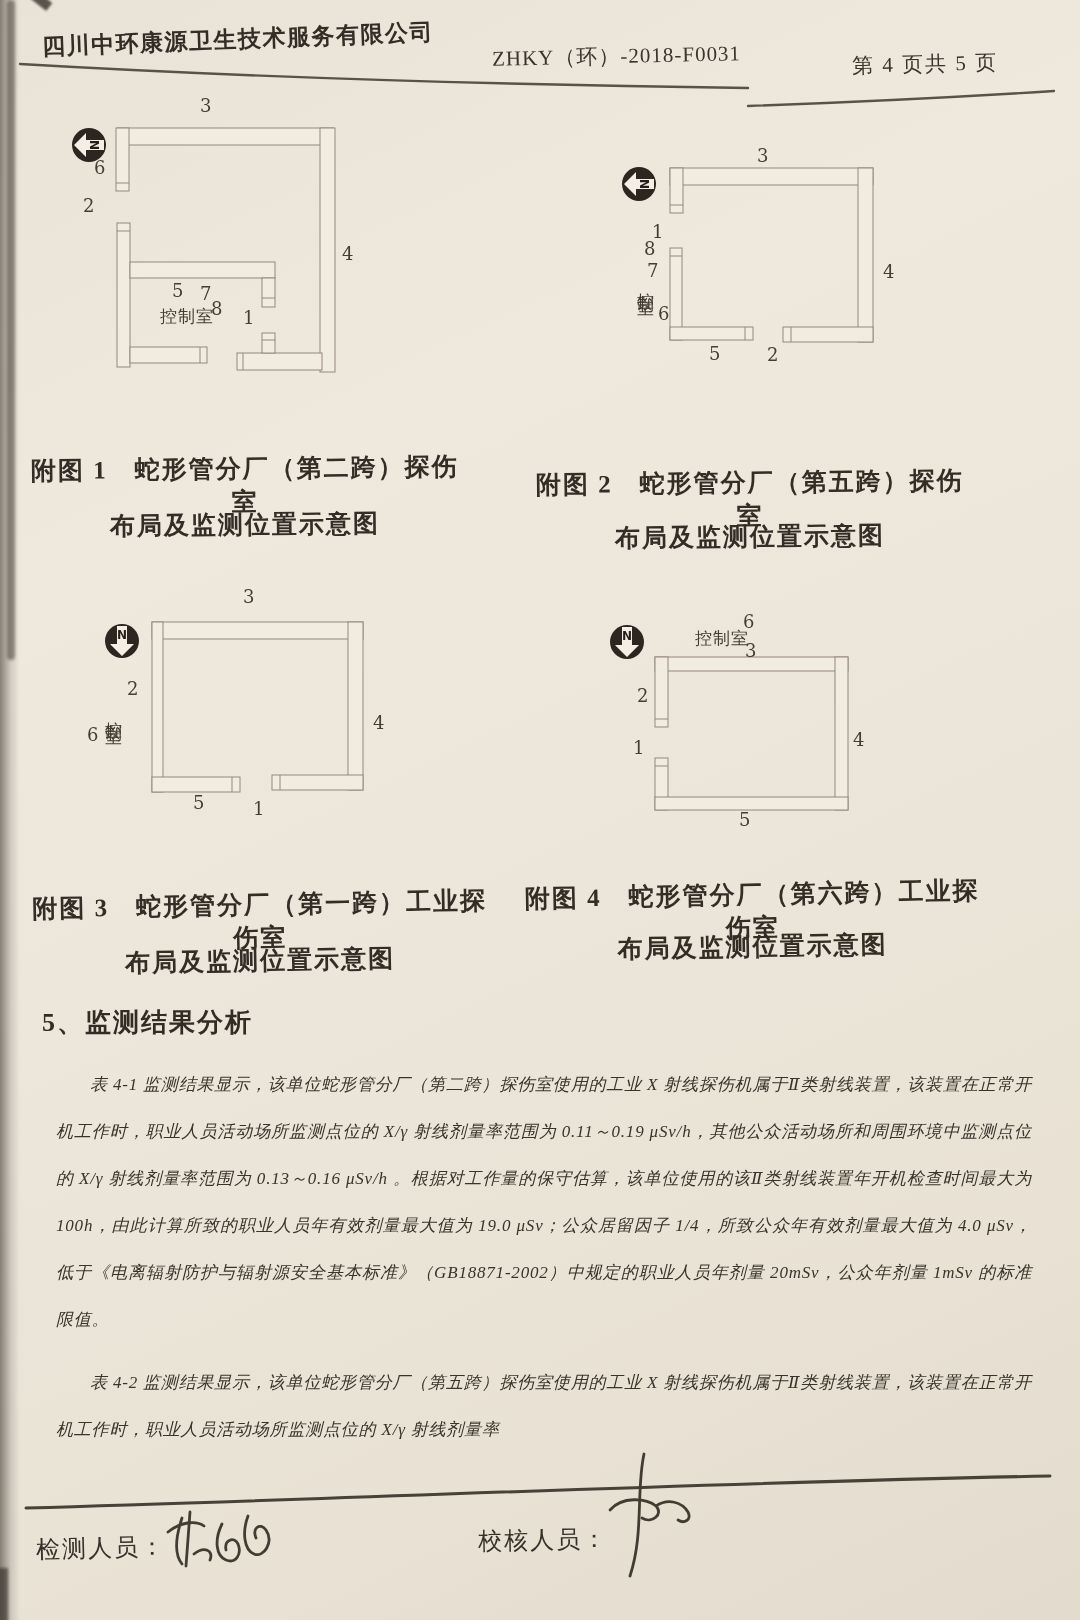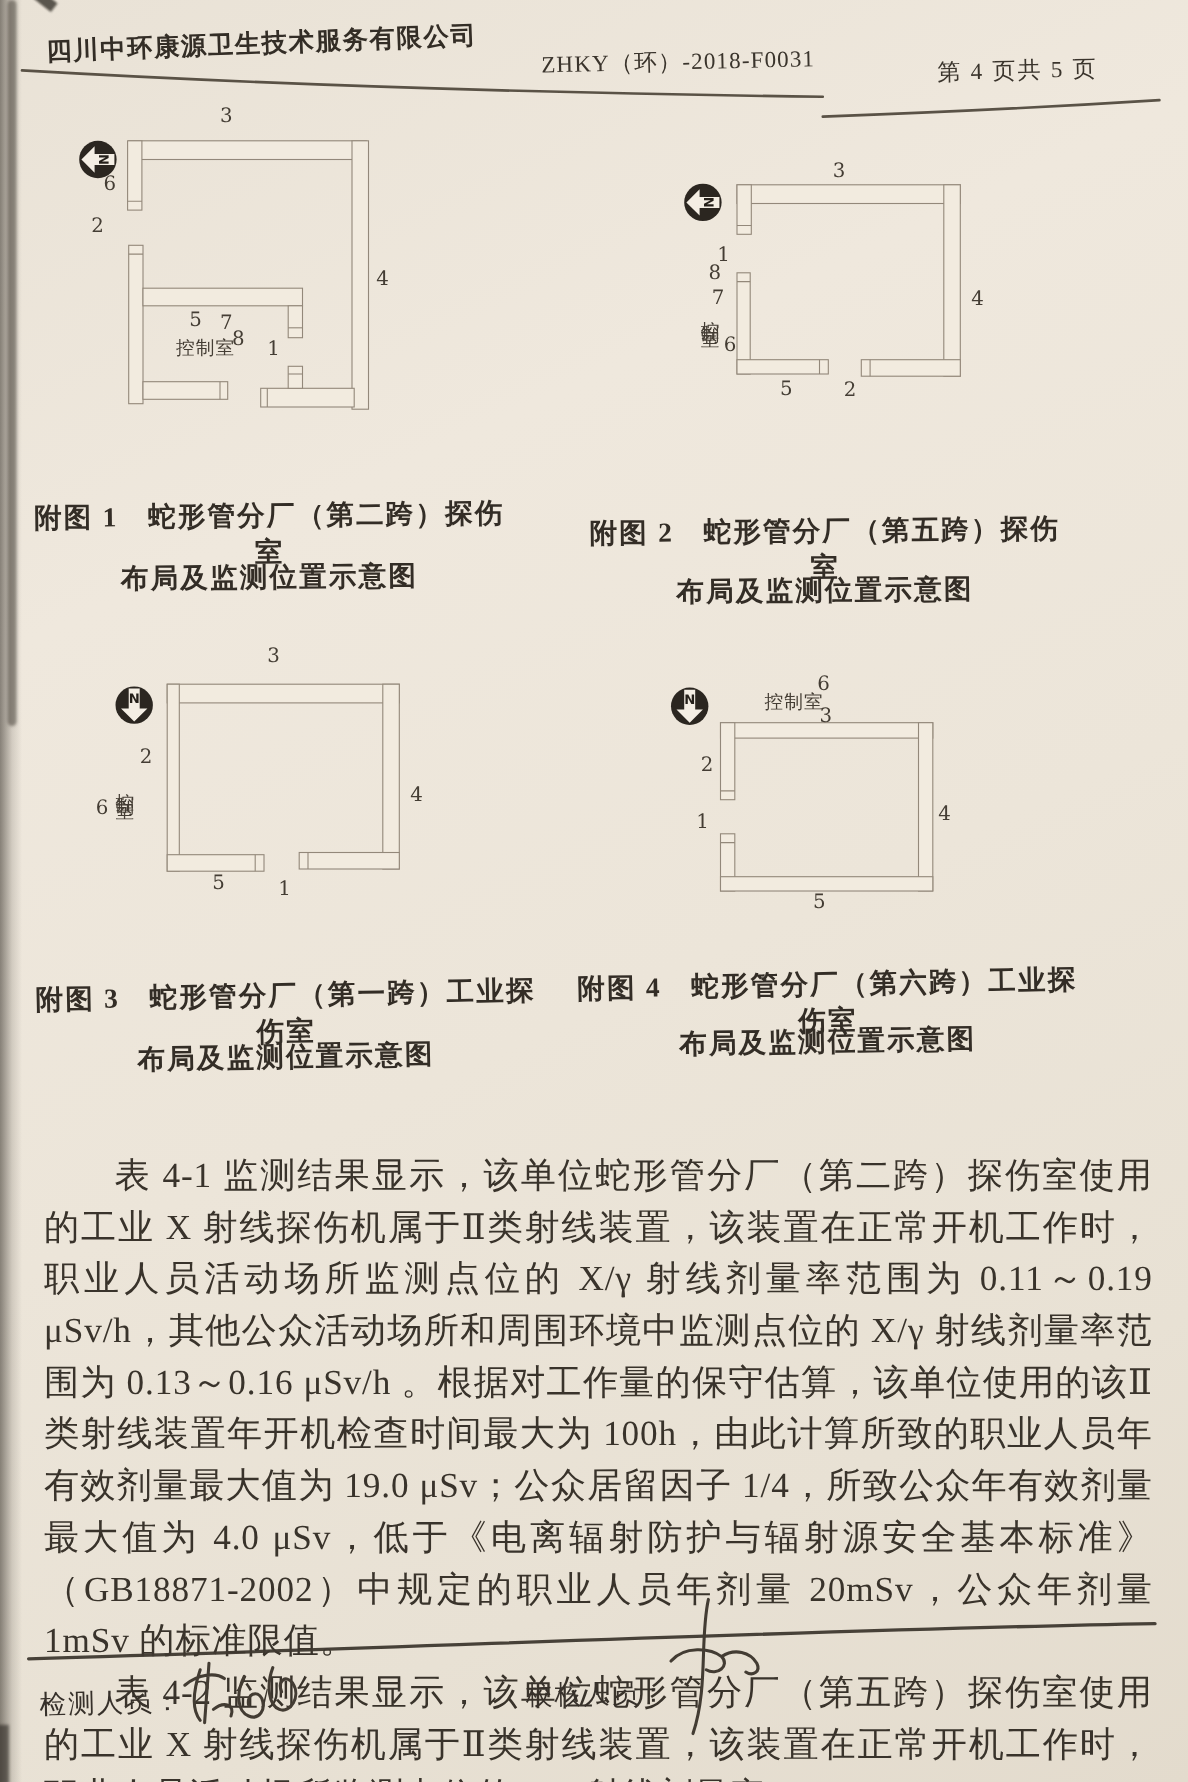--- a/index.html
+++ b/index.html
@@ -27,21 +27,21 @@
   .pt{position:absolute;font-size:18px;color:#443d34;font-family:"DejaVu Serif",serif;}
   .room{position:absolute;font-size:17px;letter-spacing:1px;color:#443d34;}
   .vtext{writing-mode:vertical-rl;text-orientation:upright;letter-spacing:3px;line-height:17px;}
 
   .cap{position:absolute;text-align:center;font-size:25px;font-weight:600;letter-spacing:2px;color:#332d26;}
   .cap.tilt1{transform:rotate(-0.6deg);}
   .cap.tilt2{transform:rotate(-1.1deg);}
 
   .heading{position:absolute;font-size:26px;font-weight:bold;letter-spacing:2px;color:#322c25;}
   .bodytext{position:absolute;left:40px;top:1045px;width:1008px;}
-  .bodytext p{margin:0;text-indent:2em;font-size:32px;line-height:47px;letter-spacing:0.8px;text-align:justify;color:#39332b;}
+  .bodytext p{margin:16px;text-indent:2em;font-size:17px;line-height:47px;letter-spacing:0.8px;text-align:justify;color:#39332b;font-style:italic;}
 
   .sign-label{position:absolute;font-size:24px;letter-spacing:2px;color:#36302a;}
   .sig path{fill:none;stroke:#433c33;stroke-width:2.8;stroke-linecap:round;stroke-linejoin:round;}
   .rule{stroke:#4d453a;stroke-width:2.4;fill:none;stroke-linecap:round;opacity:0.92;}
   .rule-heavy{stroke:#3e382f;stroke-width:3;fill:none;stroke-linecap:round;opacity:0.95;}
   .compass-circle{fill:#2b2620;}
   .compass-arrow{fill:#f4eee4;}
   .compass-n{font-family:"DejaVu Sans",sans-serif;font-size:12px;font-weight:bold;fill:#241f19;text-anchor:middle;}
 </style>
 </head>
@@ -175,20 +175,21 @@
     <span class="pt" style="left:38px;top:152px;">1</span>
     <span class="pt" style="left:258px;top:144px;">4</span>
     <span class="pt" style="left:144px;top:224px;">5</span>
   </div>
 
   <div class="cap tilt2" style="left:25px;top:888px;width:470px;">附图 3　蛇形管分厂（第一跨）工业探伤室</div>
   <div class="cap tilt2" style="left:25px;top:944px;width:470px;">布局及监测位置示意图</div>
   <div class="cap tilt2" style="left:525px;top:878px;width:455px;">附图 4　蛇形管分厂（第六跨）工业探伤室</div>
   <div class="cap tilt2" style="left:525px;top:930px;width:455px;">布局及监测位置示意图</div>
 
+  <div class="heading" style="left:42px;top:1005px;">5、监测结果分析</div>
   <div class="bodytext">
     <p>表 4-1 监测结果显示，该单位蛇形管分厂（第二跨）探伤室使用的工业 X 射线探伤机属于Ⅱ类射线装置，该装置在正常开机工作时，职业人员活动场所监测点位的 X/γ 射线剂量率范围为 0.11～0.19 μSv/h，其他公众活动场所和周围环境中监测点位的 X/γ 射线剂量率范围为 0.13～0.16 μSv/h 。根据对工作量的保守估算，该单位使用的该Ⅱ类射线装置年开机检查时间最大为 100h，由此计算所致的职业人员年有效剂量最大值为 19.0 μSv；公众居留因子 1/4，所致公众年有效剂量最大值为 4.0 μSv，低于《电离辐射防护与辐射源安全基本标准》（GB18871-2002）中规定的职业人员年剂量 20mSv，公众年剂量 1mSv 的标准限值。</p>
     <p>表 4-2 监测结果显示，该单位蛇形管分厂（第五跨）探伤室使用的工业 X 射线探伤机属于Ⅱ类射线装置，该装置在正常开机工作时，职业人员活动场所监测点位的 X/γ 射线剂量率</p>
   </div>
 
   <svg class="abs" style="left:0;top:1462px;" width="1080" height="60">
     <path class="rule-heavy" d="M26,46 C380,36 720,20 1050,14"></path>
   </svg>
   <div class="sign-label" style="left:36px;top:1532px;transform:rotate(-1.5deg);">检测人员：</div>
   <svg class="abs sig" style="left:160px;top:1496px;" width="150" height="95" viewBox="0 0 150 95">

